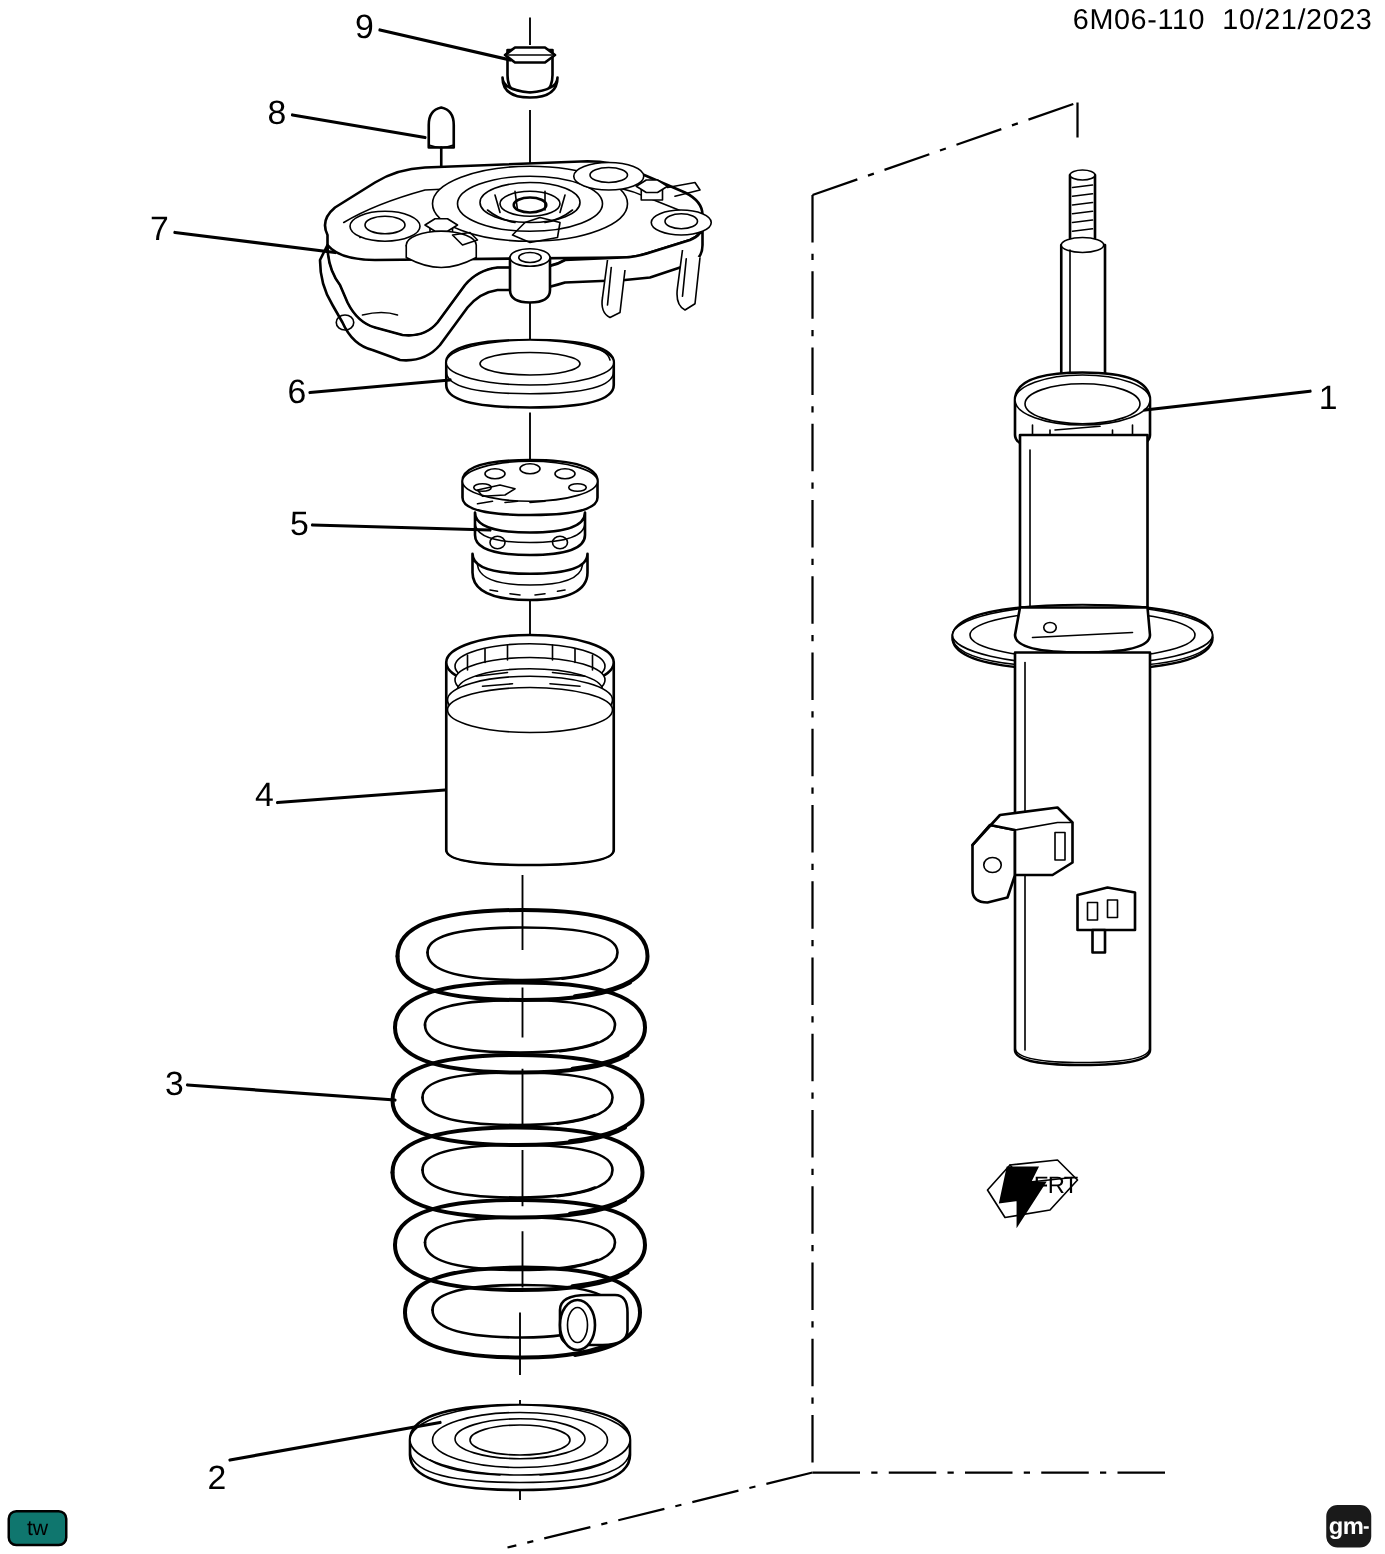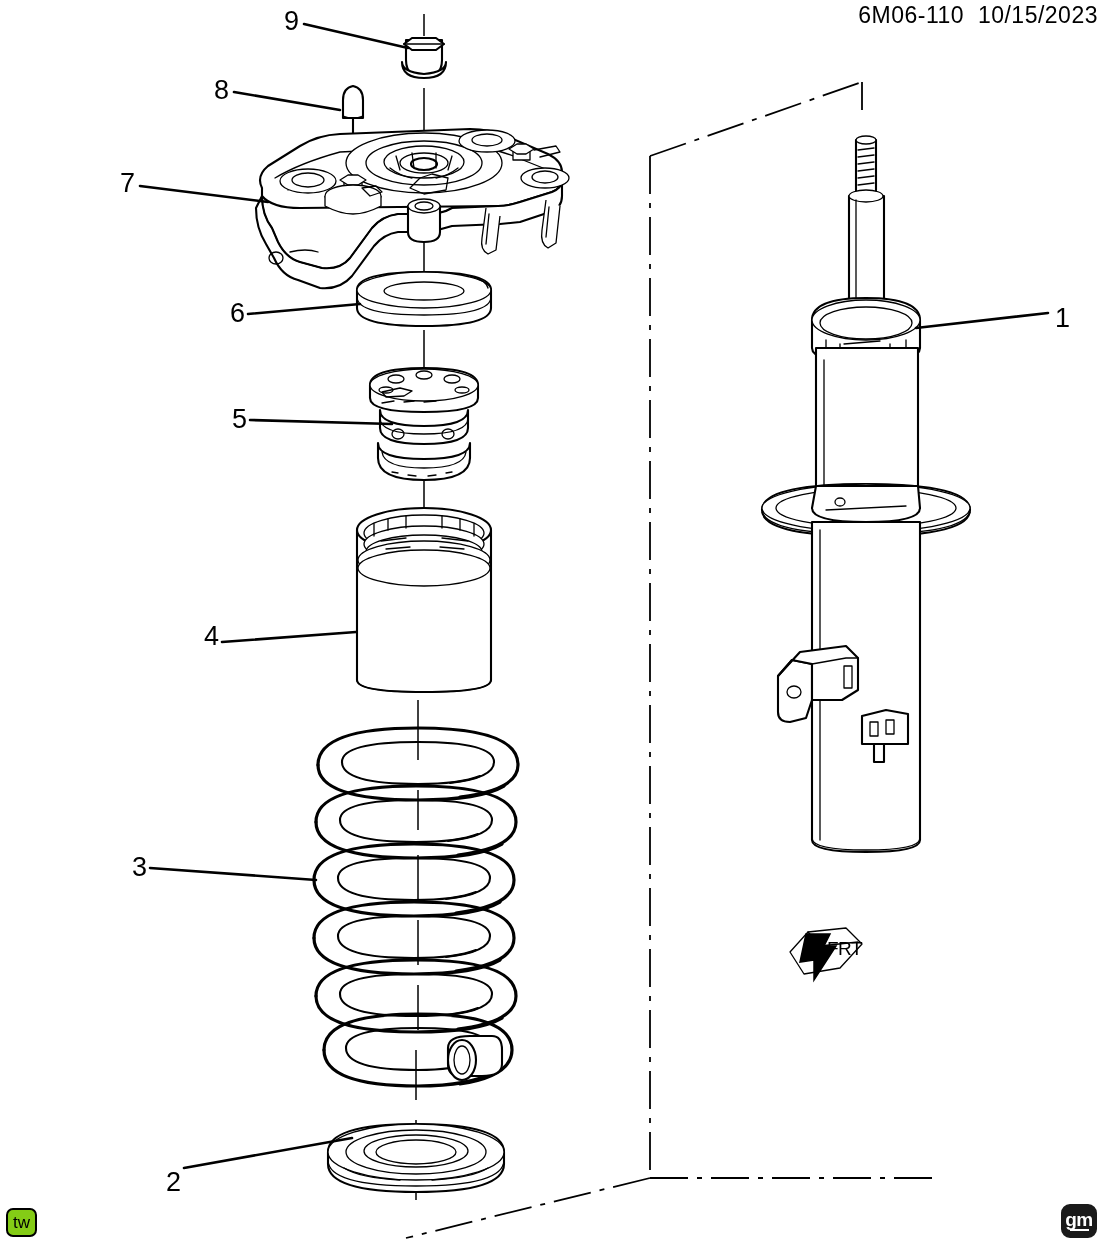--- a/index.html
+++ b/index.html
@@ -38,35 +38,34 @@
     border: 2.5px solid #000;
     border-radius: 7px;
     display: flex;
     align-items: center;
     justify-content: center;
     box-sizing: border-box;
   }
   #tw-box {
     left: 6px;
     top: 1208px;
-    width: 31px;
+    width: 48px;
     height: 29px;
     font-size: 17px;
     color: #000;
-    background: #84cc16;
+    background: #0f766e;
   }
   #gm-box {
     left: 1061px;
     top: 1204px;
     width: 36px;
     height: 34px;
     background: #1a1a1a;
     border-color: #1a1a1a;
     border-radius: 9px;
-    flex-direction: column;
   }
   #gm-box .gm-text {
     color: #ffffff;
     font-size: 19px;
     font-weight: bold;
     line-height: 17px;
     letter-spacing: -0.5px;
   }
   #gm-box .gm-underline {
     width: 19px;
@@ -86,21 +85,21 @@
     font-weight: normal;
     color: #000;
     letter-spacing: -0.5px;
   }
 </style>
 </head>
 <body>
 
 <div id="page">
 
-  <div class="hdr">6M06-110  10/15/2023</div>
+  <div class="hdr">6M06-110  10/21/2023</div>
 
   <svg id="diagram-svg" viewBox="0 0 1108 1243">
     <defs>
       <style>
         .ln { fill:none; stroke:#000; stroke-width:2.1; stroke-linejoin:round; stroke-linecap:round; }
         .lnthin { fill:none; stroke:#000; stroke-width:1.3; stroke-linejoin:round; stroke-linecap:round; }
         .lnthick { fill:none; stroke:#000; stroke-width:3.2; stroke-linejoin:round; stroke-linecap:round; }
         .wfill { fill:#fff; stroke:#000; stroke-width:2.1; stroke-linejoin:round; }
         .wfillthin { fill:#fff; stroke:#000; stroke-width:1.3; stroke-linejoin:round; }
         .leader { fill:none; stroke:#000; stroke-width:2.6; stroke-linecap:round; }

